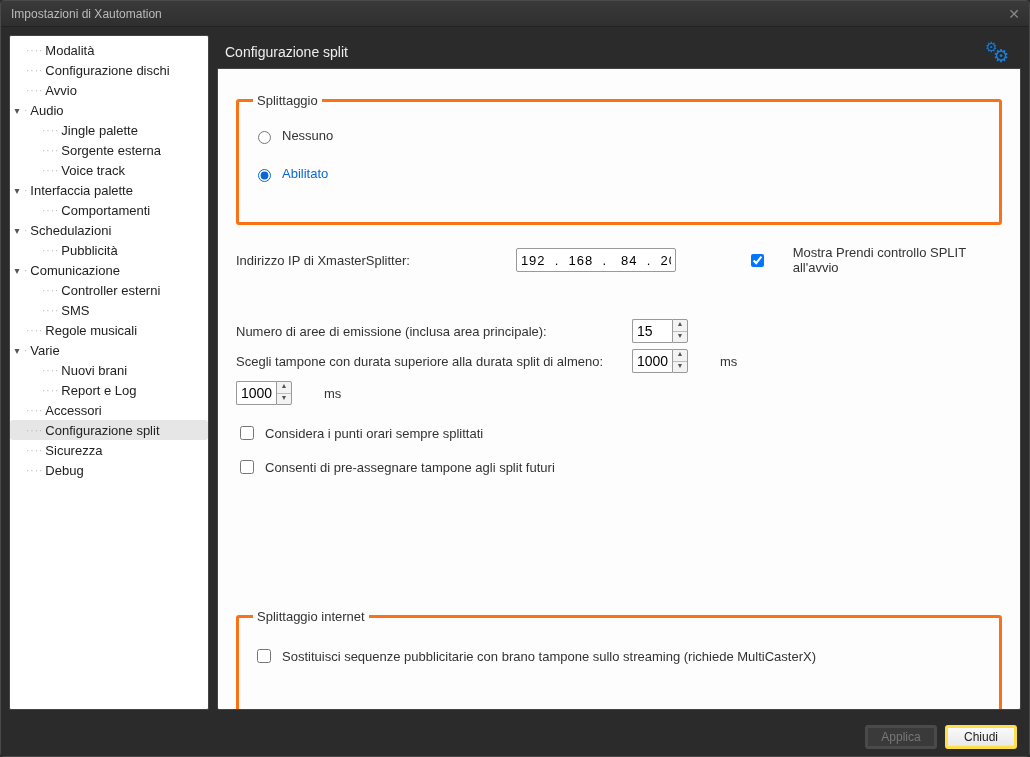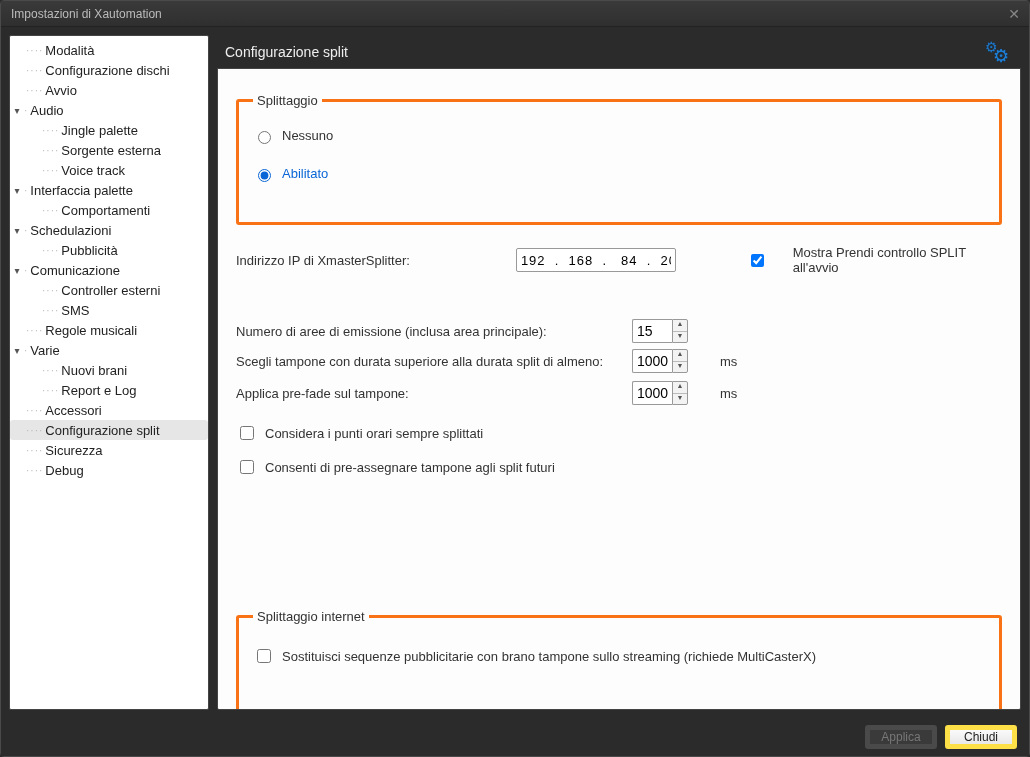--- a/index.html
+++ b/index.html
@@ -203,21 +203,21 @@
     display: flex;
     align-items: center;
     justify-content: flex-end;
     gap: 8px;
     padding: 0 12px;
     background: #2b2b2b;
   }
   .btn {
     min-width: 72px;
     height: 24px;
-    border: 5px solid #fde047;
+    border: 3px solid #fde047;
     border-radius: 3px;
     background: linear-gradient(#fafafa,#e8e8e8);
     font-size: 12px;
     color: #222;
     cursor: pointer;
     padding: 0 10px;
   }
   .btn:disabled {
     background: #3a3a3a;
     color: #777;
@@ -410,21 +410,20 @@
             <input class="num-input" value="1000" style="">
             <span class="spin">
                 <div>▲</div>
                 <div>▼</div>
               </span>
           </span>
           <span class="unit">ms</span>
         </div>
 
         <div class="form-row narrow">
-          <span class="lbl">Applica pre-fade sul tampone:</span>
           <span class="num-wrap">
             <input class="num-input" value="1000" style="">
             <span class="spin">
                 <div>▲</div>
                 <div>▼</div>
               </span>
           </span>
           <span class="unit">ms</span>
         </div>
 

